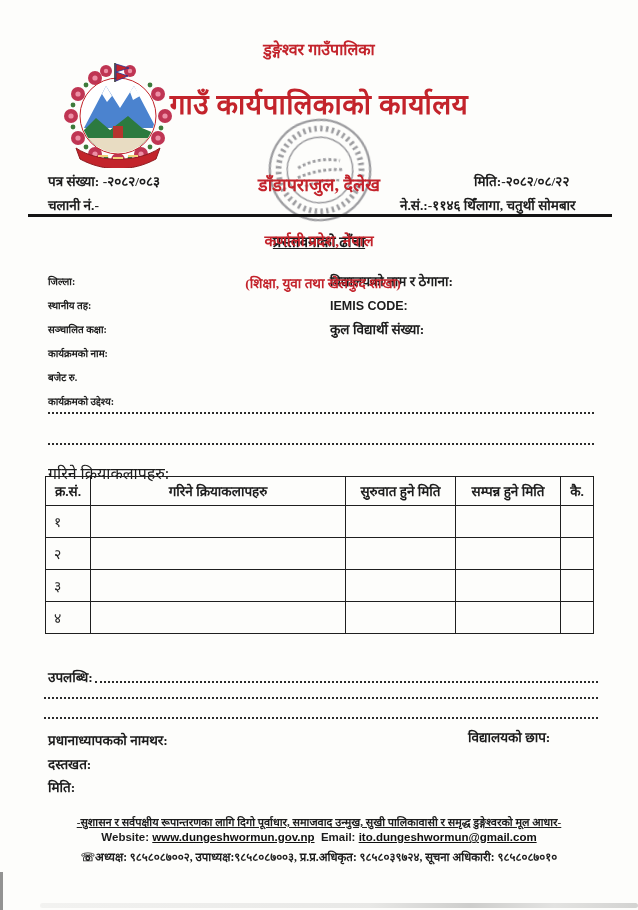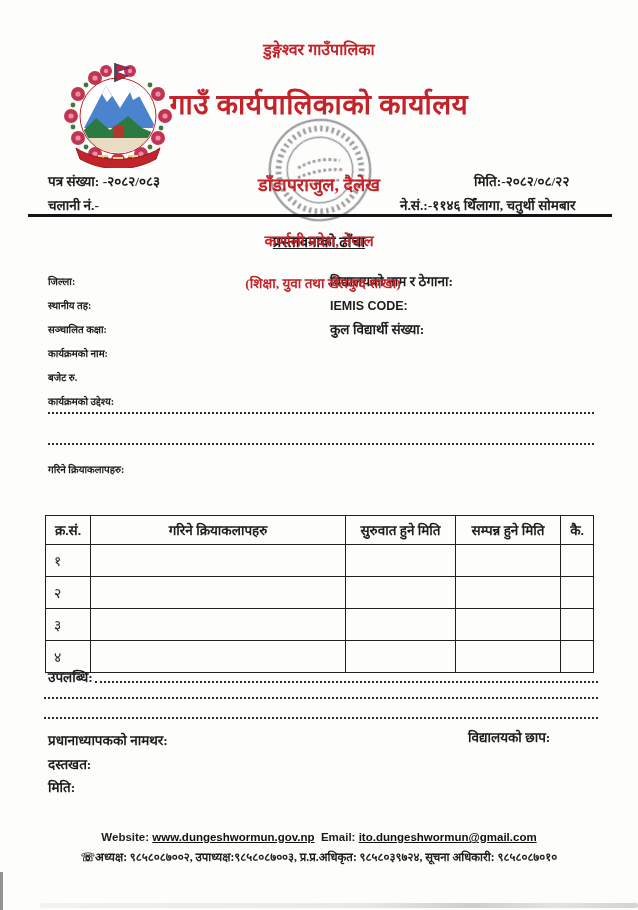--- a/index.html
+++ b/index.html
@@ -28,23 +28,23 @@
   .redtext{position:relative;z-index:2;}
   
   .doc-title{top:231px;font-size:15px;text-decoration:underline;}
   
   .fields-left{left:48px;top:270px;font-size:10px;font-weight:700;line-height:24px;}
   .fields-right{left:330px;top:270px;font-size:13.5px;font-weight:700;line-height:24px;}
   .latin{font-family:"Liberation Sans","DejaVu Sans",sans-serif;font-size:12.5px;}
   .dotline{border-bottom:2px dotted #2b2b2b;height:0;}
   .dl1{left:48px;right:44px;top:412px;}
   .dl2{left:48px;right:44px;top:443px;}
-  .sec-label{left:48px;top:462px;font-size:10px;font-weight:700;}
-  
-  .tbl{left:45px;top:515px;border-collapse:collapse;table-layout:fixed;width:548px;border-radius:28px;}
+  .sec-label{left:48px;top:462px;font-size:16px;font-weight:400;}
+  
+  .tbl{left:45px;top:476px;border-collapse:collapse;table-layout:fixed;width:548px;border-radius:28px;}
   .tbl td,.tbl th{border:1.6px solid #1f1f1f;padding:0 4px;font-size:13.5px;}
   .tbl th{font-weight:700;height:28px;text-align:center;}
   .tbl td{height:31px;}
   .tbl td.sn{text-align:left;padding-left:8px;font-size:14px;color:#222;}
   
   .achv{left:48px;right:40px;top:668px;display:flex;align-items:flex-end;font-size:13.5px;font-weight:700;}
   .achv .fill{flex:1;border-bottom:2px dotted #2b2b2b;margin-left:2px;height:0;transform:translateY(-3px);}
   .dl3{left:44px;right:40px;top:697px;}
   .dl4{left:44px;right:40px;top:717px;}
   .headmaster{left:48px;top:731px;font-size:13.5px;font-weight:700;}
@@ -230,20 +230,21 @@
     <span class="fill"></span>
   </div>
   <div class="abs dotline dl3"></div>
   <div class="abs dotline dl4"></div>
 
   <div class="abs headmaster">प्रधानाध्यापकको नामथर:</div>
   <div class="abs schoolstamp">विद्यालयको छाप:</div>
   <div class="abs signature">दस्तखत:</div>
   <div class="abs closedate">मिति:</div>
 
+  <div class="abs center motto">-सुशासन र सर्वपक्षीय रूपान्तरणका लागि दिगो पूर्वाधार, समाजवाद उन्मुख, सुखी पालिकावासी र समृद्ध डुङ्गेश्वरको मूल आधार-</div>
   <div class="abs center weblin">
     <span>Website:</span>
     <span class="lnk">www.dungeshwormun.gov.np</span>&nbsp;
     <span>Email:</span>
     <span class="lnk">ito.dungeshwormun@gmail.com</span>
   </div>
   <div class="abs center b phones">
     <span>☏</span><span>अध्यक्ष: ९८५८०८७००२, उपाध्यक्ष:९८५८०८७००३, प्र.प्र.अधिकृत: ९८५८०३९७२४, सूचना अधिकारी: ९८५८०८७०१०</span>
   </div>
 

